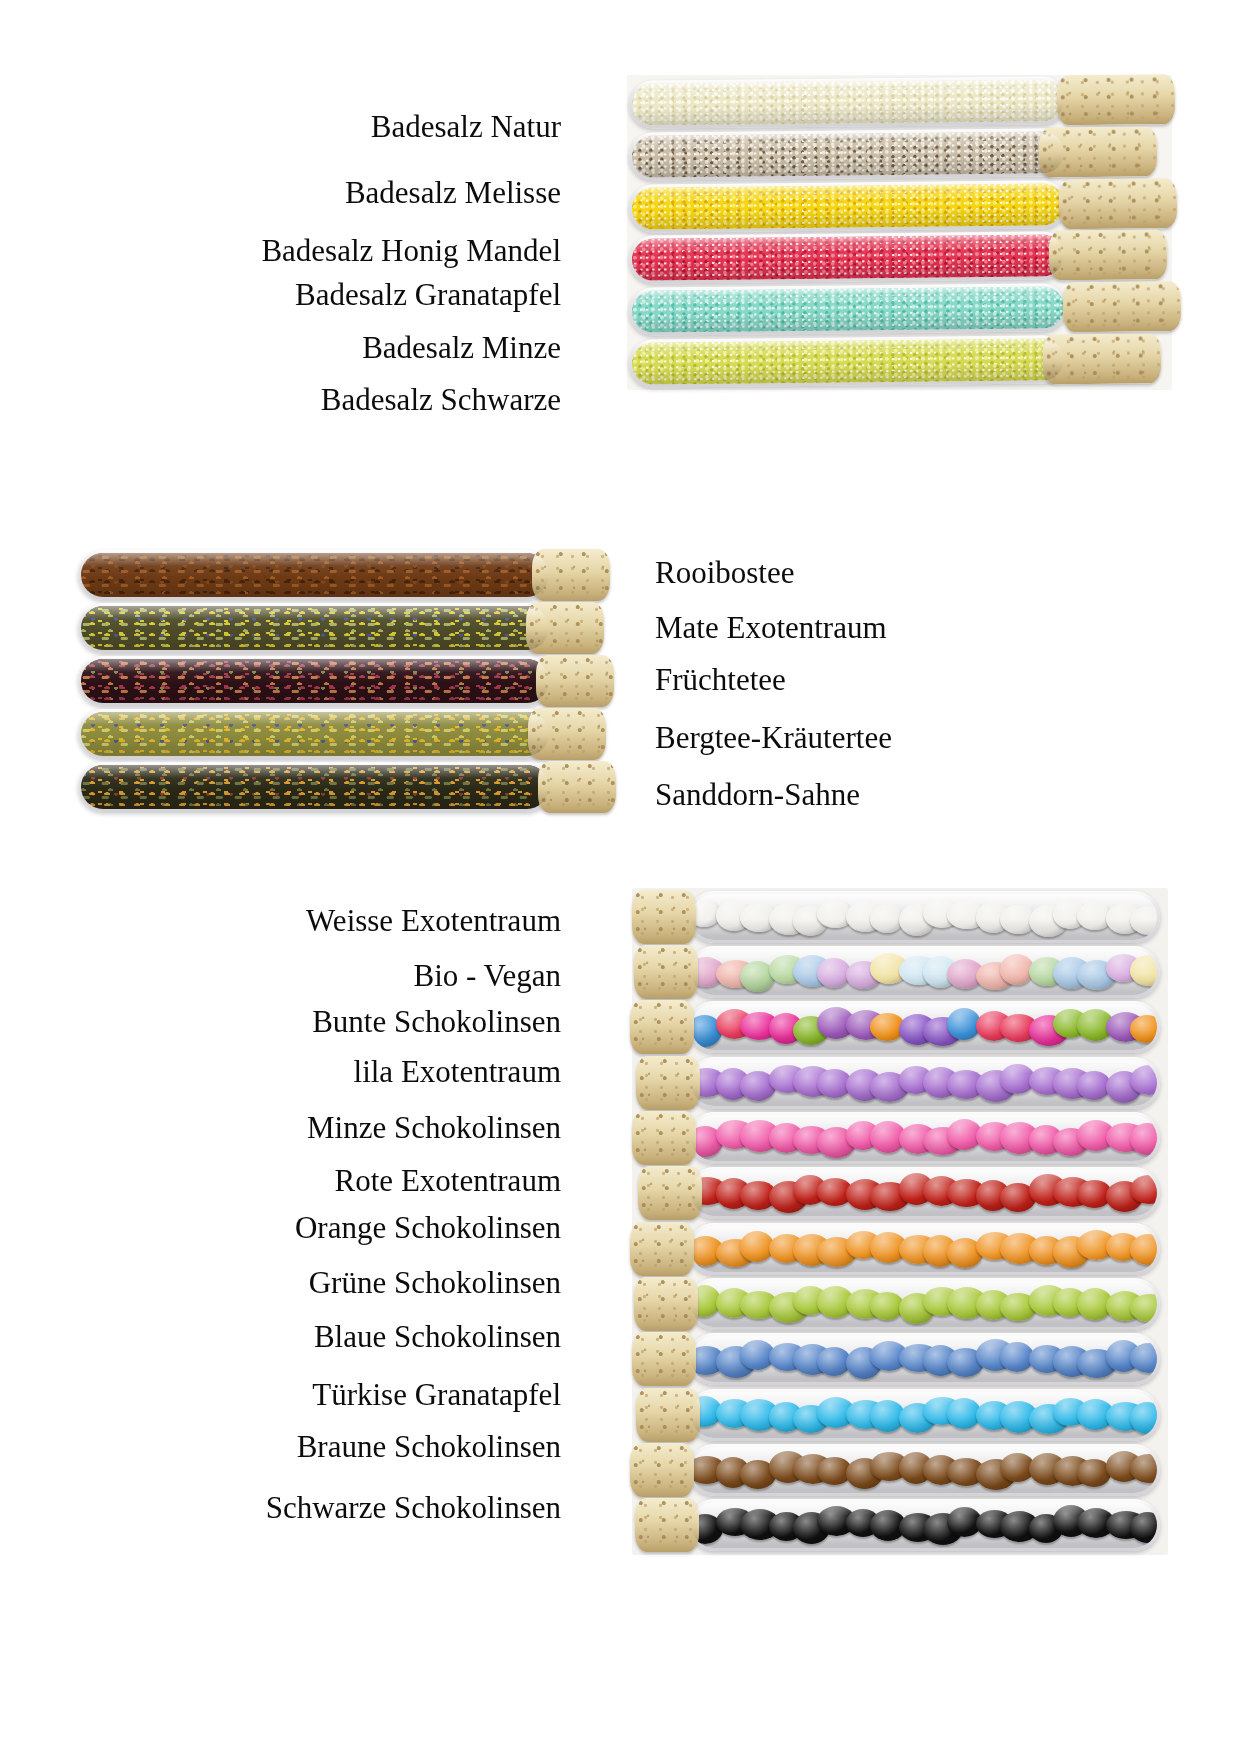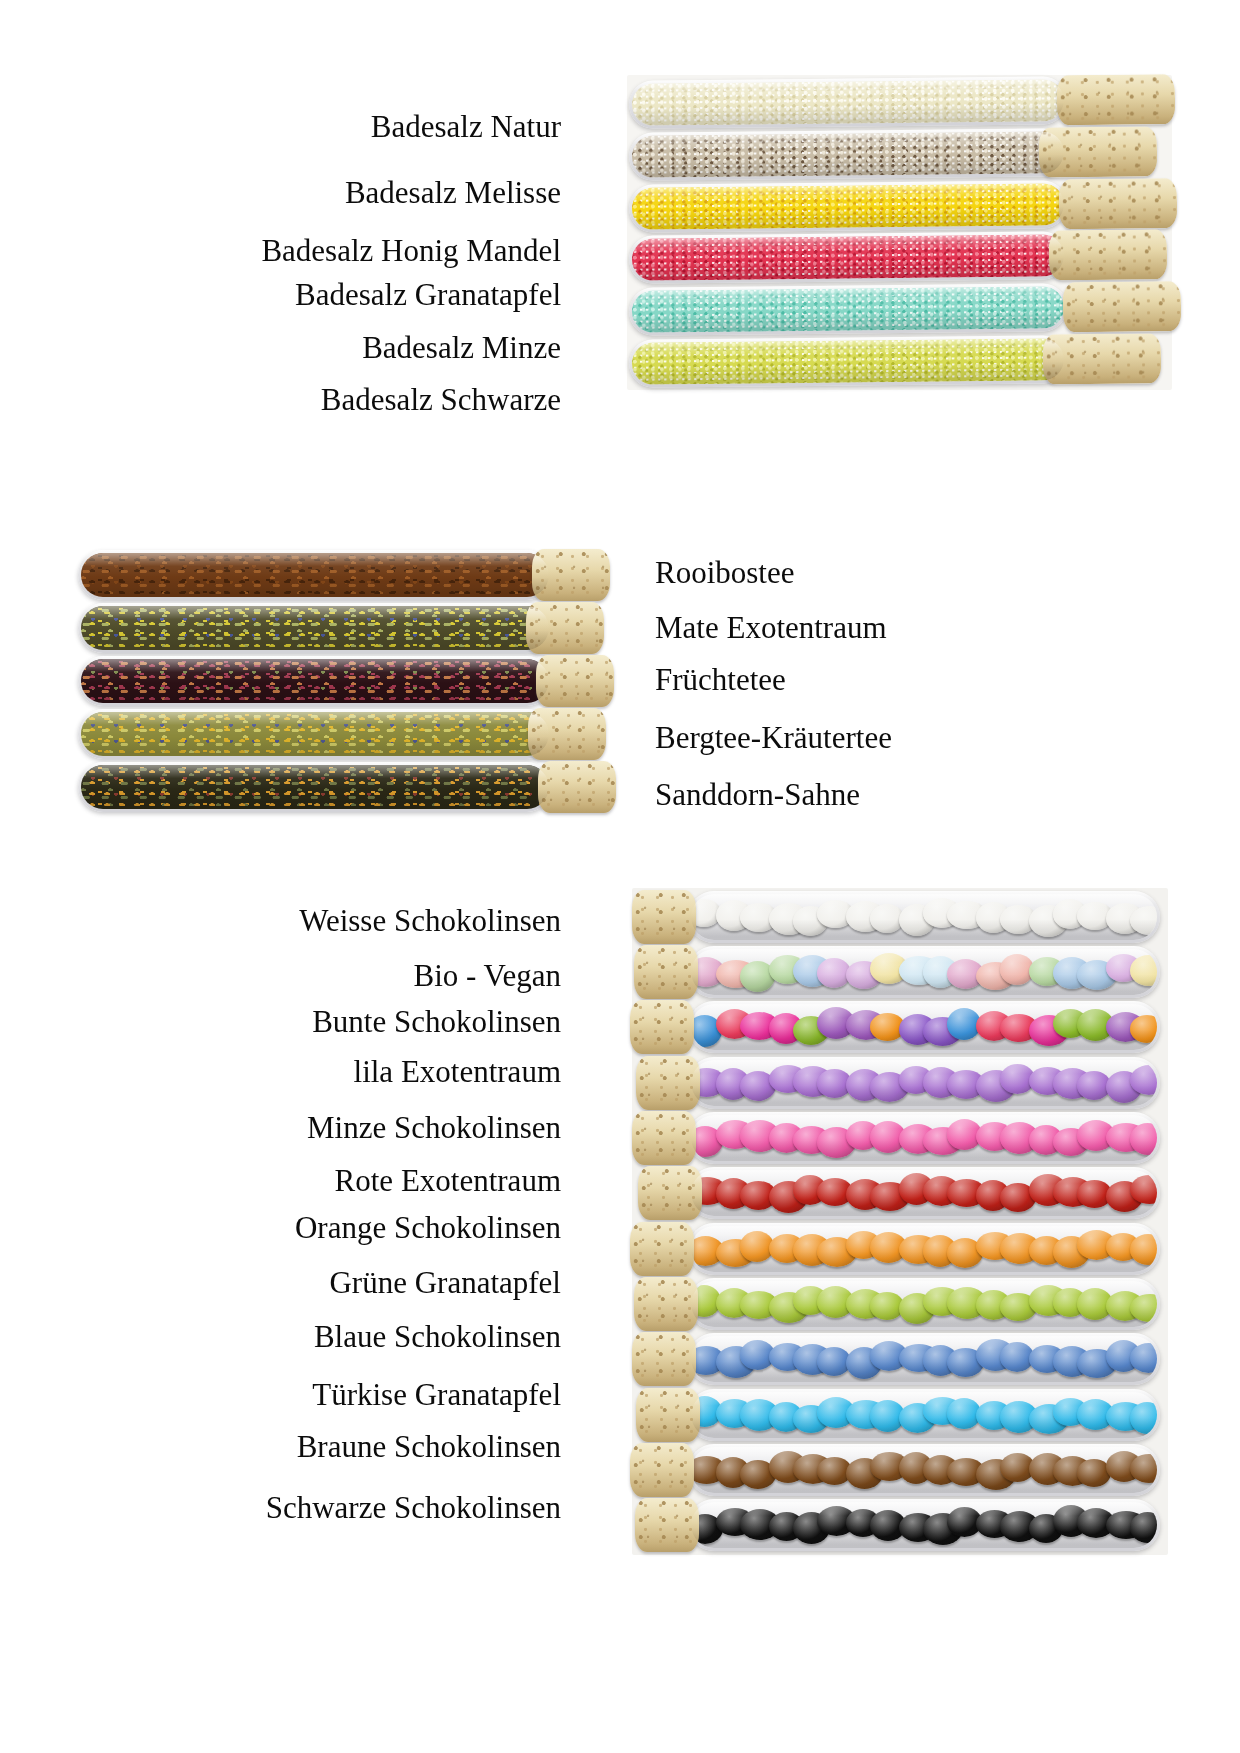--- a/index.html
+++ b/index.html
@@ -133,28 +133,28 @@
         </div>
       </div>
     <div class="lbl l" style="top:554px">Rooibostee</div>
     <div class="lbl l" style="top:609px">Mate Exotentraum</div>
     <div class="lbl l" style="top:661px">Früchtetee</div>
     <div class="lbl l" style="top:719px">Bergtee-Kräutertee</div>
     <div class="lbl l" style="top:776px">Sanddorn-Sahne</div>
   </section>
 
   <section>
-    <div class="lbl r" style="top:902px">Weisse Schokolinsen</div>
+    <div class="lbl r" style="top:902px">Weisse Exotentraum</div>
     <div class="lbl r" style="top:957px">Bio - Vegan</div>
     <div class="lbl r" style="top:1003px">Bunte Schokolinsen</div>
     <div class="lbl r" style="top:1053px">lila Exotentraum</div>
     <div class="lbl r" style="top:1109px">Minze Schokolinsen</div>
     <div class="lbl r" style="top:1162px">Rote Exotentraum</div>
     <div class="lbl r" style="top:1209px">Orange Schokolinsen</div>
-    <div class="lbl r" style="top:1264px">Grüne Granatapfel</div>
+    <div class="lbl r" style="top:1264px">Grüne Schokolinsen</div>
     <div class="lbl r" style="top:1318px">Blaue Schokolinsen</div>
     <div class="lbl r" style="top:1376px">Türkise Granatapfel</div>
     <div class="lbl r" style="top:1428px">Braune Schokolinsen</div>
     <div class="lbl r" style="top:1489px">Schwarze Schokolinsen</div>
     <div class="photo" id="photo-schoko">
         <div class="tube candy-row" style="top: 3px; height: 52px;">
           <div class="glass" style="left: 56px; width: 472px;">
             <div class="fill">
               <div class="candy" style="left: -4px; top: 5px; width: 34px; height: 28px; background: radial-gradient(circle at 35% 30%, rgb(248, 248, 246) 0%, rgb(241, 240, 236) 55%, rgb(174, 173, 170) 100%);"></div>
               <div class="candy" style="left: 25px; top: 5.5px; width: 36px; height: 31px; background: radial-gradient(circle at 35% 30%, rgb(248, 248, 246) 0%, rgb(241, 240, 236) 55%, rgb(174, 173, 170) 100%);"></div>

